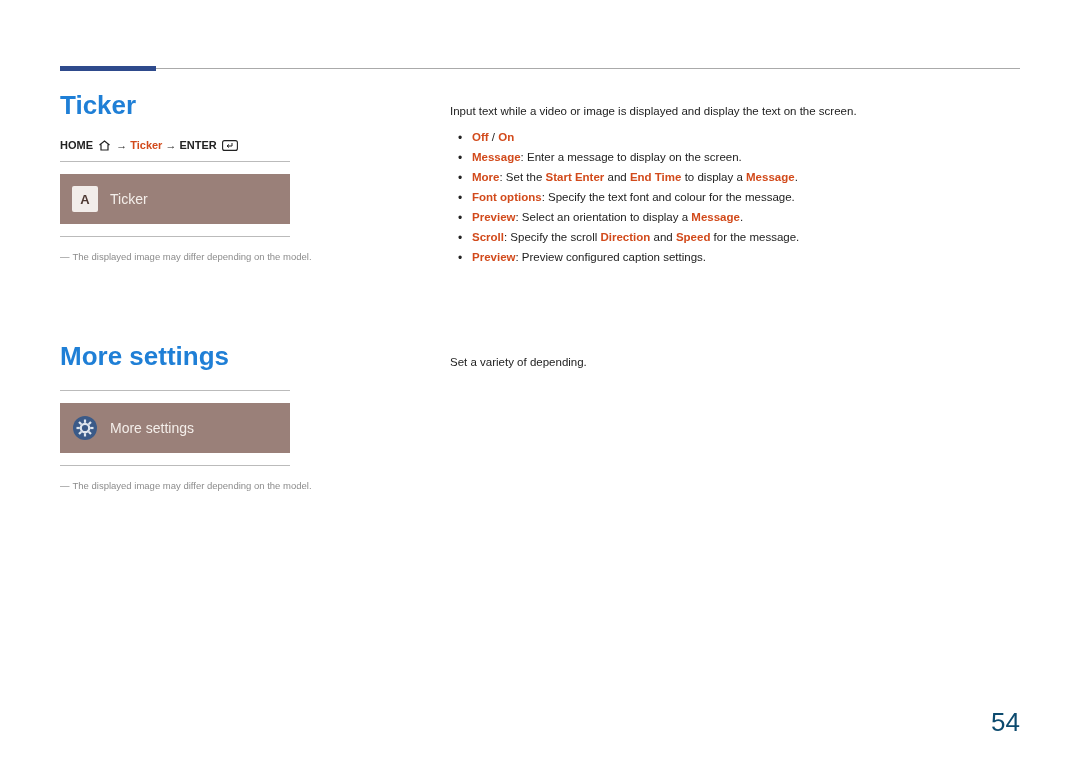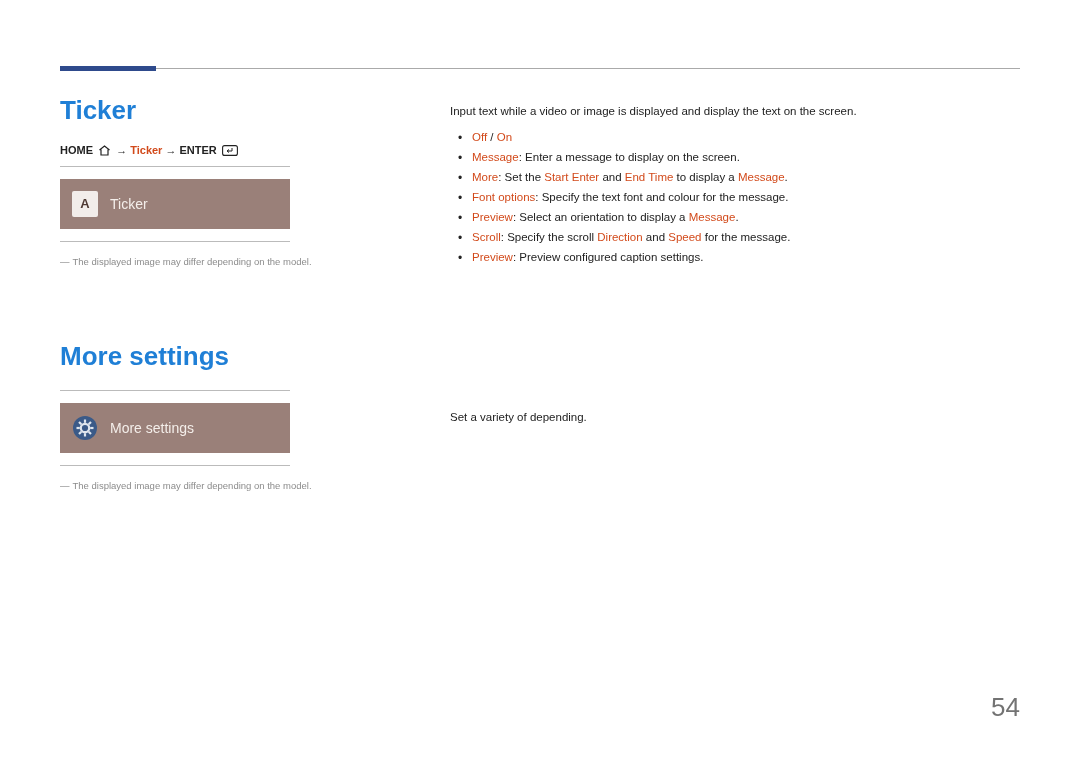--- a/index.html
+++ b/index.html
@@ -1,21 +1,21 @@
 <!DOCTYPE html>
 <html><head>
 <meta charset="utf-8">
 <style>
   * { box-sizing: border-box; margin: 0; padding: 0; }
   html, body { width: 1080px; height: 763px; background: #fff; font-family: "Segoe UI", Arial, sans-serif; color: #333; }
   .page { position: relative; width: 1080px; height: 763px; padding: 60px 60px 40px 60px; }
   .top-rule { position: absolute; top: 68px; left: 60px; right: 60px; height: 1px; background: #aaa; }
   .top-accent { position: absolute; top: 66px; left: 60px; width: 96px; height: 5px; background: #2e4a8c; }
 
-  .cols { display: flex; gap: 90px; margin-top: 30px; align-items: center; }
+  .cols { display: flex; gap: 90px; margin-top: 30px; }
   .left { width: 300px; flex: 0 0 300px; }
   .right { flex: 1; padding-top: 6px; }
 
   h2.section-title { font-size: 26px; font-weight: 600; color: #1f7fd6; margin-bottom: 18px; }
 
   .nav-path { font-size: 11px; font-weight: 700; color: #222; margin-bottom: 10px; }
   .nav-path .hl { color: #d24a1b; font-weight: 700; }
   .nav-path .ico { display: inline-block; vertical-align: -2px; margin: 0 2px; }
 
   .rule { height: 1px; background: #bbb; margin: 10px 0 12px 0; width: 230px; }
@@ -26,26 +26,26 @@
   .tile .gear { width: 26px; height: 26px; display:flex; align-items:center; justify-content:center; }
 
   .footnote { font-size: 9.5px; color: #8c8c8c; margin-top: 14px; }
   .footnote-dash { color: #8c8c8c; margin-right: 3px; }
 
   .intro { font-size: 11.5px; color: #222; margin-bottom: 14px; margin-top: 9px; }
 
   ul.feat { list-style: none; padding-left: 22px; }
   ul.feat li { font-size: 11.5px; color: #222; margin-bottom: 8px; position: relative; }
   ul.feat li::before { content: "•"; position: absolute; left: -14px; top: 0; color: #222; font-size: 12px; }
-  .hl { color: #d24a1b; font-weight: 400; }
+  .hl { color: #d24a1b; font-weight: 700; }
   .bold { font-weight: 700; }
 
   .section-block { margin-bottom: 70px; }
 
-  .page-num { position: absolute; right: 60px; bottom: 40px; font-size: 26px; color: #737373; }
+  .page-num { position: absolute; right: 60px; bottom: 25px; font-size: 26px; color: #0c4a6e; }
 
   svg { display: block; }
 </style>
 </head>
 <body>
 
 <div class="page">
   <div class="top-rule"></div>
   <div class="top-accent"></div>
 

